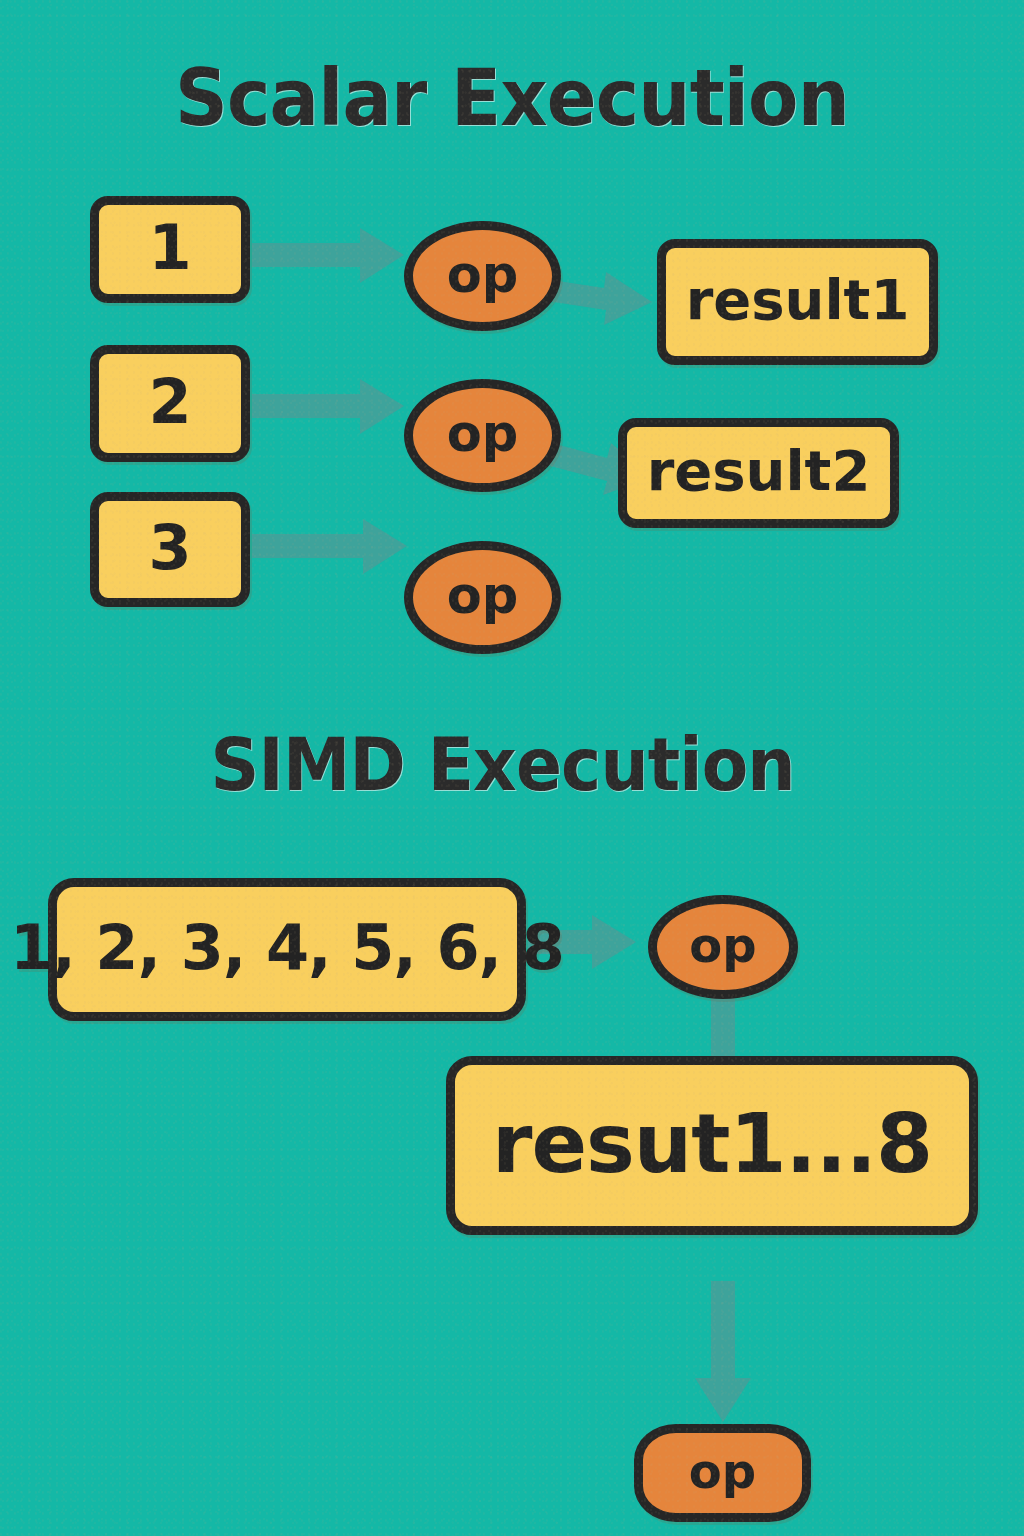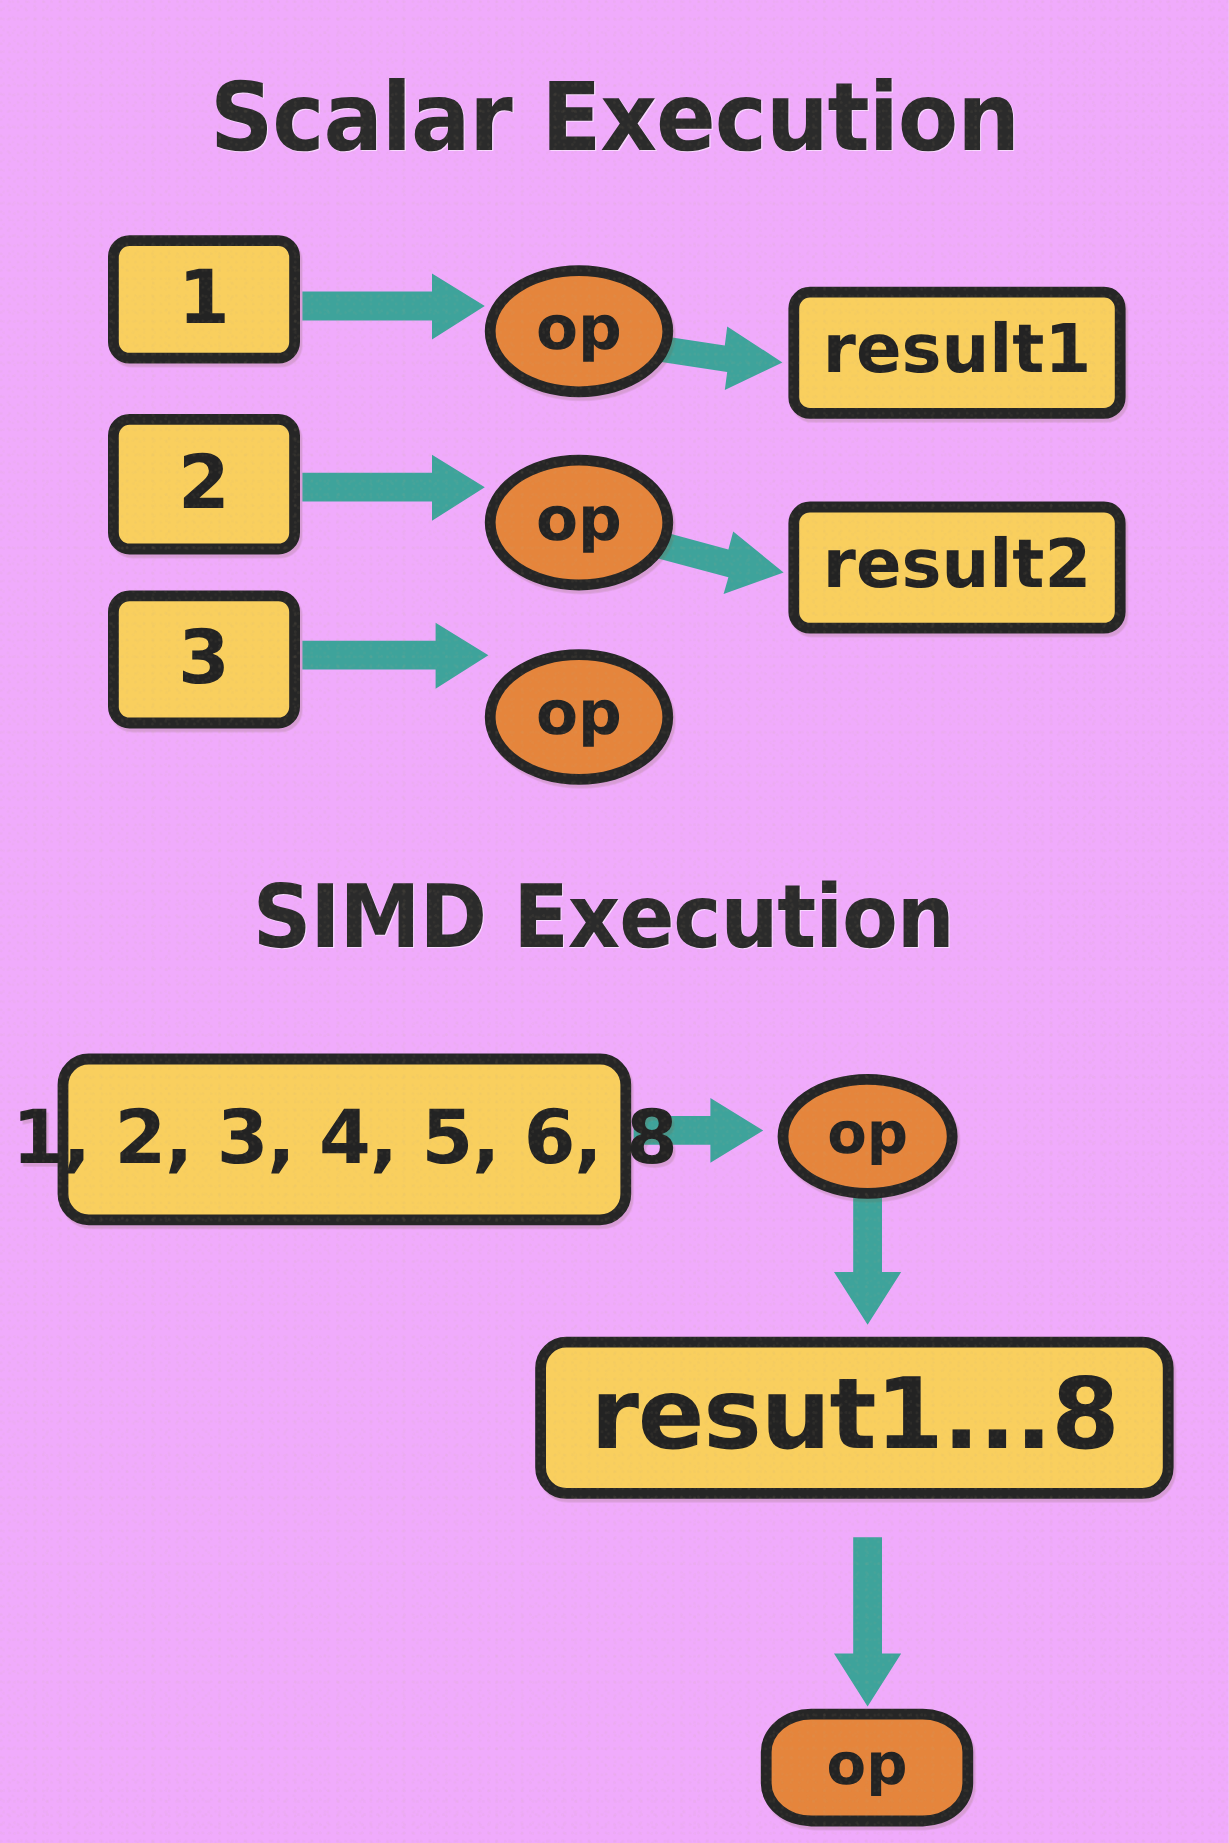--- a/index.html
+++ b/index.html
@@ -10,21 +10,21 @@
     width: 1024px;
     height: 1536px;
     background: #f7edd8;
     font-family: "DejaVu Sans", sans-serif;
     overflow: hidden;
   }
   #canvas {
     position: relative;
     width: 1024px;
     height: 1536px;
-    background: #f0abfc;
+    background: #14b8a6;
     overflow: hidden;
   }
   
   #grain {
     position: absolute;
     inset: 0;
     pointer-events: none;
     opacity: .35;
     background-image:
       radial-gradient(circle at 13% 21%, rgba(190,170,130,.22) 0 1px, transparent 1.4px),
@@ -96,34 +96,34 @@
   #box-3 { left: 90px;  top: 492px; width: 160px; height: 115px; }
   #box-1 .lbl, #box-2 .lbl, #box-3 .lbl { font-size: 62px; }
 
   
   #op-1 { left: 404px; top: 221px; width: 157px; height: 110px; }
   #op-2 { left: 404px; top: 379px; width: 157px; height: 113px; }
   #op-3 { left: 404px; top: 541px; width: 157px; height: 113px; }
   #op-1 .lbl, #op-2 .lbl, #op-3 .lbl { font-size: 51px; }
 
   
-  #result-1 { left: 657px; top: 239px; width: 281px; height: 110px; }
-  #result-2 { left: 657px; top: 418px; width: 281px; height: 110px; }
+  #result-1 { left: 657px; top: 239px; width: 281px; height: 126px; }
+  #result-2 { left: 618px; top: 418px; width: 281px; height: 110px; }
   #result-1 .lbl, #result-2 .lbl { font-size: 56px; }
 
   
   #vector-box { left: 48px; top: 878px; width: 478px; height: 143px; }
   #vector-box .lbl { font-size: 62px; letter-spacing: -1px; }
 
   
   #op-simd { left: 648px; top: 895px; width: 150px; height: 104px; }
   #op-simd .lbl { font-size: 48px; }
 
   
-  #result-simd { left: 446px; top: 1114px; width: 532px; height: 135px; }
+  #result-simd { left: 446px; top: 1056px; width: 532px; height: 179px; }
   #result-simd .lbl { font-size: 82px; letter-spacing: -1px; }
 
   
   #op-bottom { left: 634px; top: 1424px; width: 177px; height: 98px; }
   #op-bottom .lbl { font-size: 48px; }
 
   
   #arrows { position: absolute; left: 0; top: 0; width: 1024px; height: 1536px; pointer-events: none; }
 </style>
 </head>

